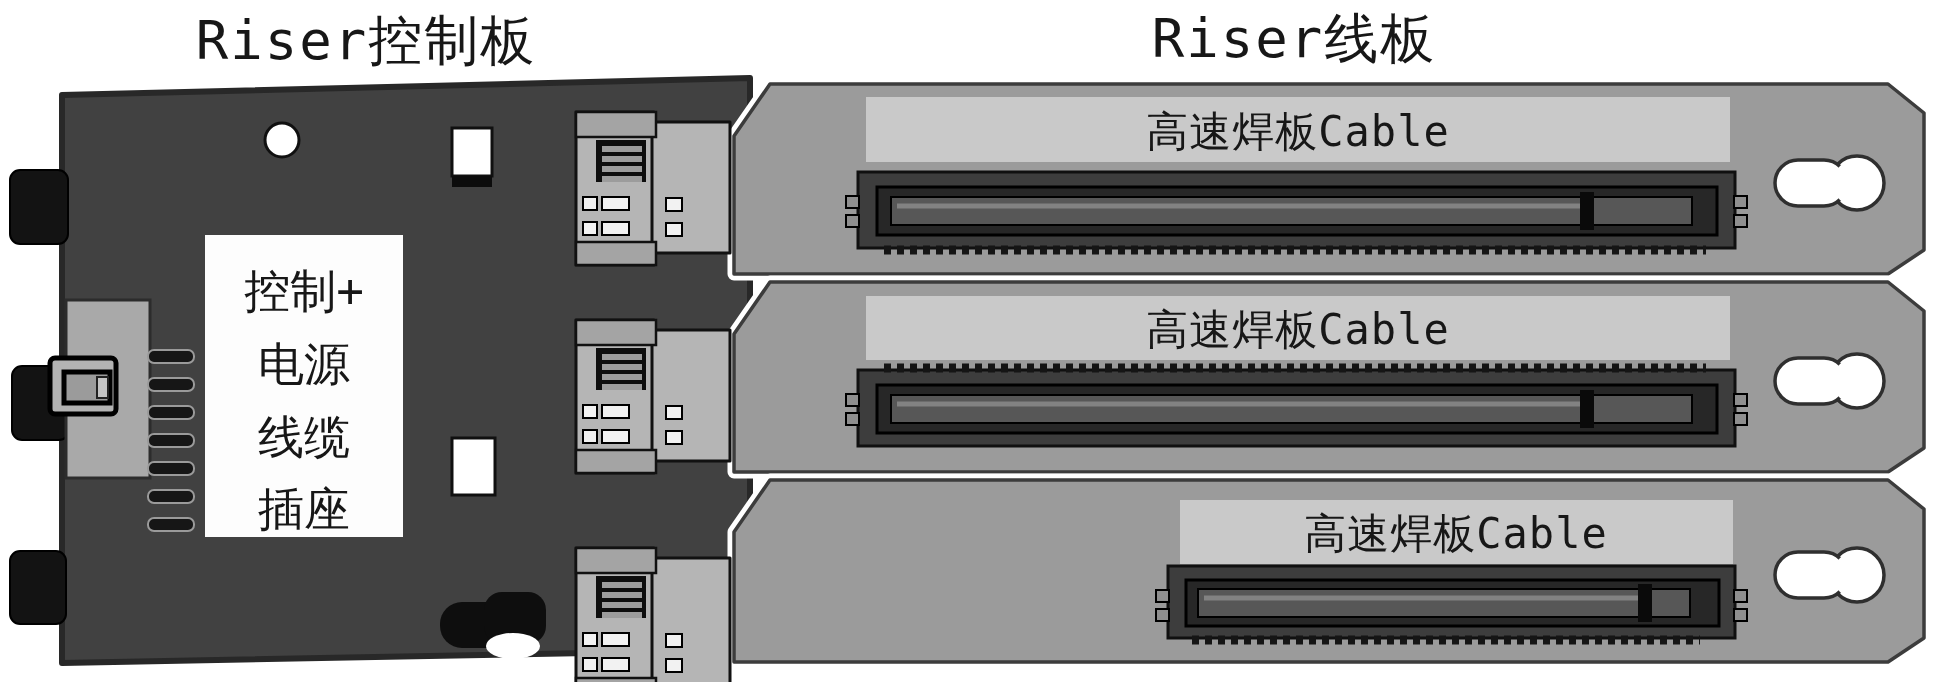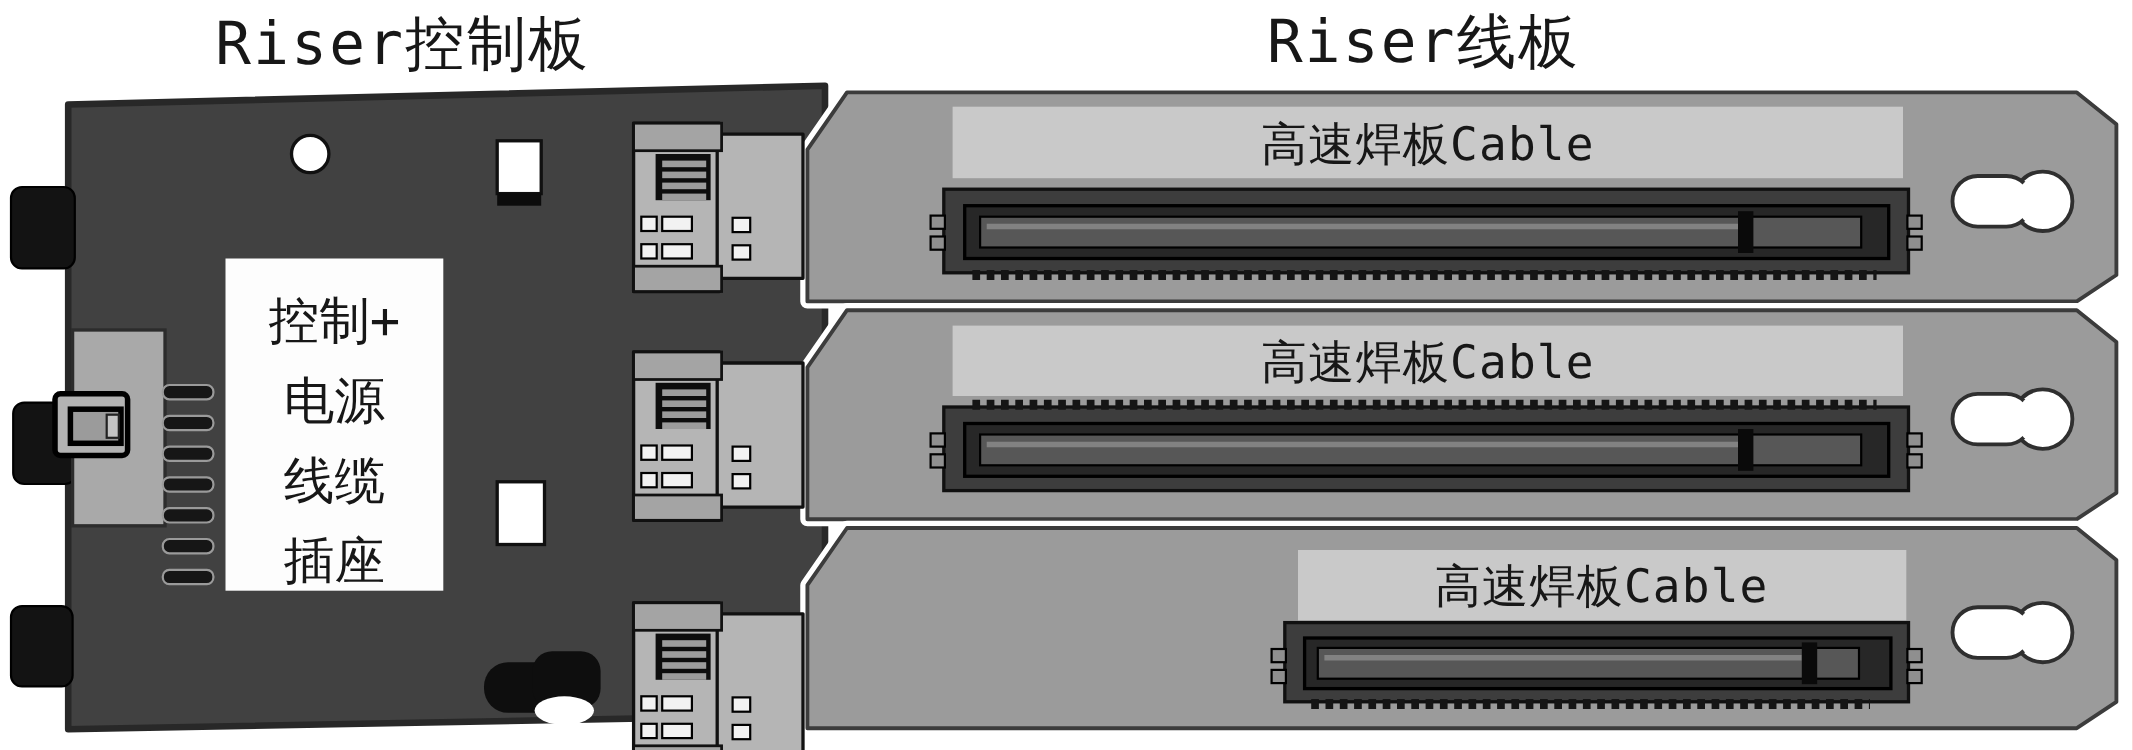--- a/index.html
+++ b/index.html
@@ -4,21 +4,21 @@
 <style>
   :root{
     --board-dark:#414141;
     --board-gray:#9b9b9b;
     --banner-gray:#c9c9c9;
     --slot-dark:#3d3d3d;
     --connector-gray:#b5b5b5;
     --outline-white:#ffffff;
   }
   html,body{margin:0;padding:0;background:#fff;}
-  .figure-wrap{width:1939px;height:682px;background:#ef4444;overflow:hidden;}
+  .figure-wrap{width:1939px;height:682px;background:#fef9c3;overflow:hidden;}
   svg{display:block;}
   text{font-family:"DejaVu Sans Mono","Liberation Mono",monospace;fill:#171717;}
   .title-text{font-size:54px;letter-spacing:2px;}
   .banner-text{font-size:42px;letter-spacing:1px;}
   .label-line{font-size:46px;}
   .dark-board{fill:var(--board-dark);stroke:#282828;stroke-width:6;stroke-linejoin:round;}
   .gray-board{fill:var(--board-gray);stroke:#3c3c3c;stroke-width:3.5;stroke-linejoin:round;}
   .board-halo{fill:var(--outline-white);stroke:var(--outline-white);stroke-width:13;stroke-linejoin:round;}
   .banner{fill:var(--banner-gray);}
   .slot-outer{fill:var(--slot-dark);stroke:#101010;stroke-width:3;}

